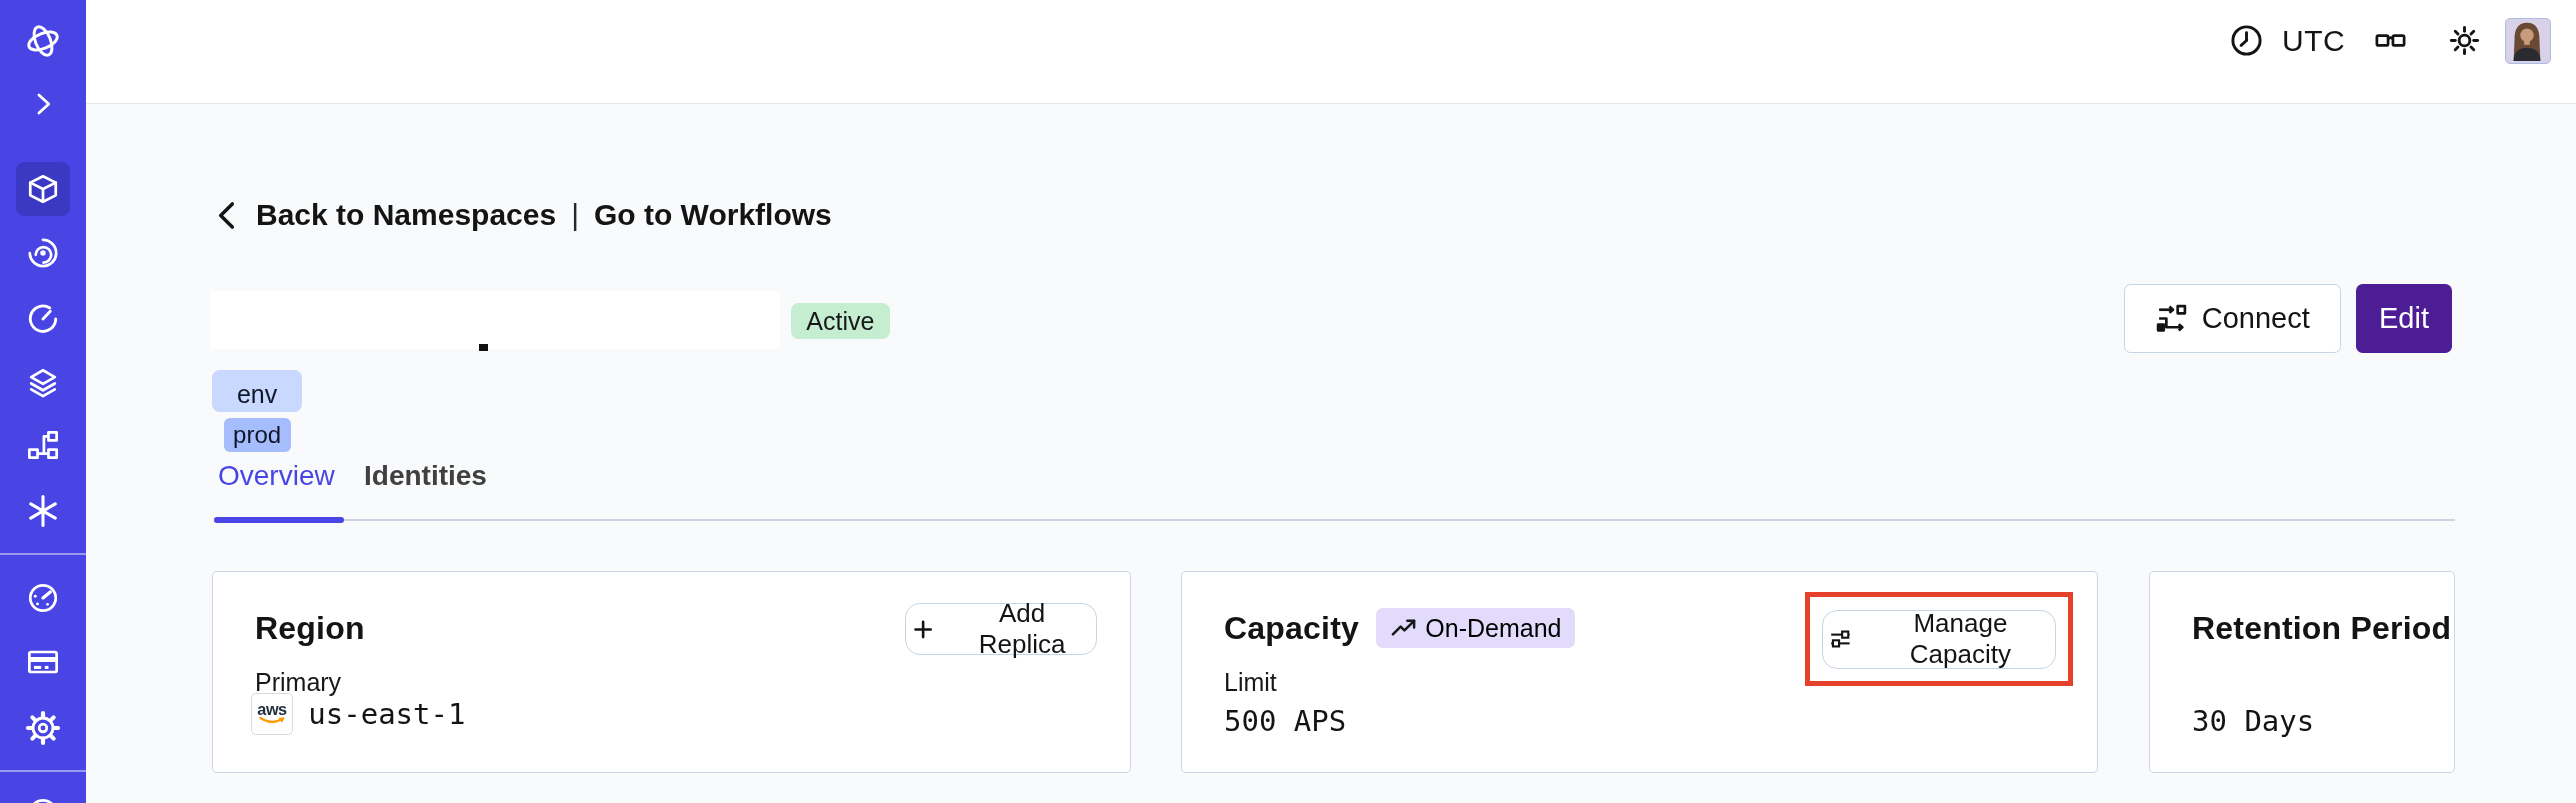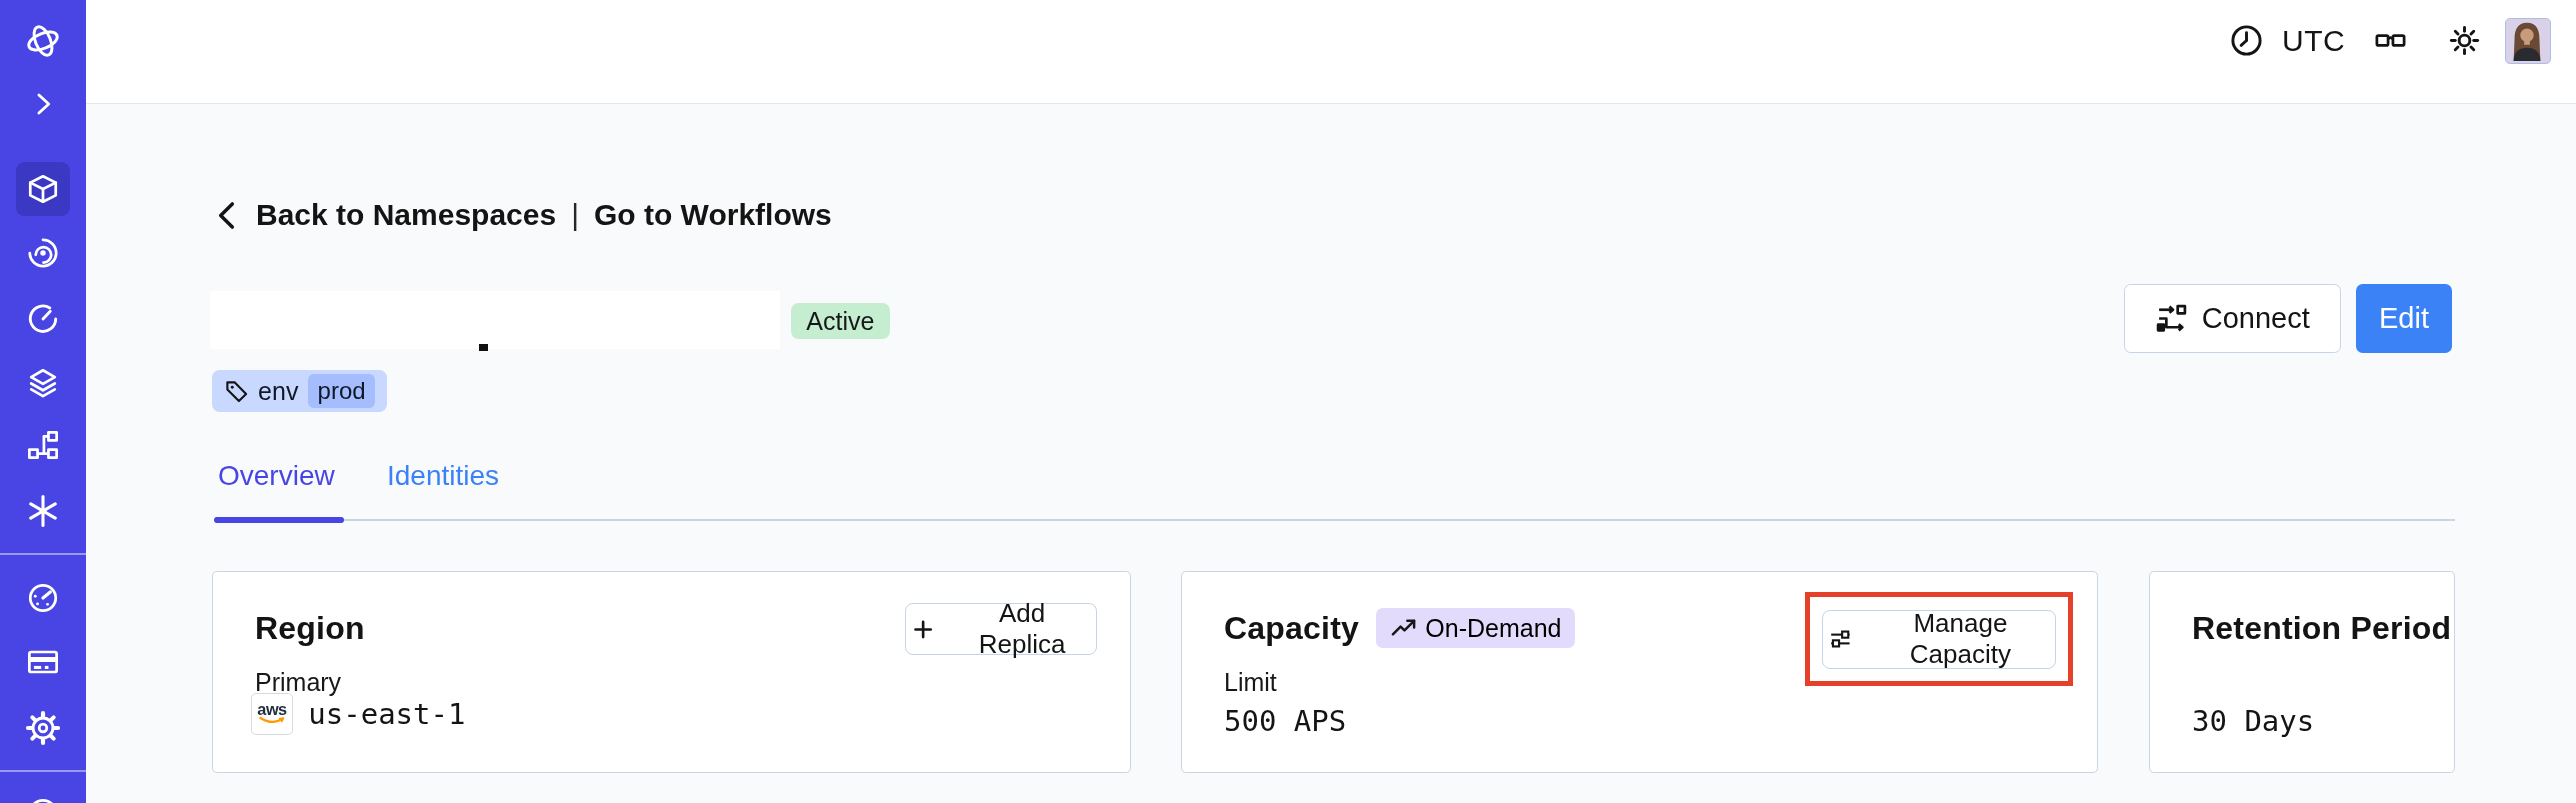--- a/index.html
+++ b/index.html
@@ -29,43 +29,43 @@
   .back-row{position:absolute;left:126px;top:109px;height:40px;display:flex;align-items:center;gap:15px;font-size:30px;font-weight:600;color:#141414;}
   .back-row .link{cursor:pointer;}
   .back-sep{font-weight:400;color:#26272B;}
 
   .title-redaction{position:absolute;left:124px;top:205px;width:570px;height:58px;background:#FFFFFF;}
   .title-dot{position:absolute;left:393px;top:258px;width:8.6px;height:6.7px;background:#111;}
   .status-badge{position:absolute;left:705px;top:217px;height:36px;display:flex;align-items:center;padding:0 15.3px;border-radius:7.7px;background:#C5EDD0;font-size:25px;color:#18181B;}
 
   .btn{display:flex;align-items:center;justify-content:center;gap:13.4px;box-sizing:border-box;border-radius:6.7px;cursor:pointer;font-size:29px;font-weight:500;}
   .btn-connect{position:absolute;left:2038px;top:198px;width:217px;height:69px;background:#fff;border:1.9px solid #C7D3E6;color:#141414;}
-  .btn-edit{position:absolute;left:2270px;top:198px;width:96px;height:69px;background:#3b82f6;color:#fff;border:none;}
-
-  .tag-pill{position:absolute;left:126px;top:284px;height:42px;display:flex;align-items:center;gap:9.6px;padding:0 11.5px 0 11.5px;border-radius:7.7px;background:#C9D8FE;font-size:25px;color:#101828;}
+  .btn-edit{position:absolute;left:2270px;top:198px;width:96px;height:69px;background:#4c1d95;color:#fff;border:none;}
+
+  .tag-pill{position:absolute;left:126px;top:284px;height:42px;display:flex;align-items:center;gap:9.6px;padding:0 11.5px 0 11.5px;border-radius:7.7px;background:#C9D8FE;font-size:25px;color:#101828;flex-direction:column;}
   .tag-chip{background:#A5BDFC;border-radius:5.8px;padding:2.9px 9.6px;font-size:24px;color:#0f172a;}
 
   .tab{position:absolute;top:374px;font-size:28px;cursor:pointer;}
   .tab-overview{left:132px;color:#4845E4;font-weight:500;}
-  .tab-identities{left:301px;color:#3b82f6;font-weight:400;}
+  .tab-identities{left:278px;color:#404040;font-weight:700;}
   .tab-underline{position:absolute;left:128px;top:431px;width:130px;height:5.8px;background:#4845E4;border-radius:2.9px;z-index:2;}
   .tab-baseline{position:absolute;left:128px;top:433px;width:2241px;height:1.9px;background:#CBD5E1;z-index:1;}
 
   .card{position:absolute;top:485px;height:202px;background:#fff;border:1.9px solid #C9D4E4;border-radius:4.8px;box-sizing:border-box;}
   .card-region{left:126px;width:919px;}
   .card-capacity{left:1095px;width:917px;}
   .card-retention{left:2063px;width:306px;}
   .card-title-row{position:absolute;left:42px;top:33px;display:flex;align-items:center;gap:17.3px;height:46px;}
   .card-title{font-size:32px;font-weight:600;color:#141414;letter-spacing:0.2px;text-align:center;}
   .card-label{position:absolute;left:42px;top:96px;font-size:25px;color:#18181B;}
   .card-value{position:absolute;left:42px;top:132px;font-family:"DejaVu Sans Mono",monospace;font-size:29px;color:#141414;}
   .region-value-row{position:absolute;left:38px;top:121px;display:flex;align-items:center;gap:15.3px;}
   .region-value-row .mono{font-family:"DejaVu Sans Mono",monospace;font-size:29px;color:#141414;}
 
-  .btn-outline-sm{display:flex;align-items:center;justify-content:center;gap:20px;background:#fff;border:1.9px solid #C7D3E6;border-radius:8px;box-sizing:border-box;font-size:26px;font-weight:500;color:#141414;cursor:pointer;}
+  .btn-outline-sm{display:flex;align-items:center;justify-content:center;gap:20px;background:#fff;border:1.9px solid #C7D3E6;border-radius:15px;box-sizing:border-box;font-size:26px;font-weight:500;color:#141414;cursor:pointer;}
   .btn-add-replica{position:absolute;right:33px;top:31px;width:192px;height:52px;}
   .ondemand-badge{display:flex;align-items:center;gap:8.6px;height:40px;padding:0 13.4px;border-radius:6.7px;background:#E2DBFB;font-size:25px;color:#000000;}
 
   .highlight-box{position:absolute;left:623px;top:20px;width:268px;height:94px;border:5.8px solid #E5402A;box-sizing:border-box;display:flex;align-items:center;justify-content:center;}
   .btn-manage{width:234px;height:59px;}
 
   .aws-chip{width:42px;height:42px;background:#fff;border:1.9px solid #D5DAE1;border-radius:4.8px;box-sizing:border-box;display:flex;flex-direction:column;align-items:center;justify-content:center;}
   .aws-word{font-size:16.3px;font-weight:700;color:#232F3E;letter-spacing:-0.5px;line-height:14.4px;}
 </style>
 </head>

